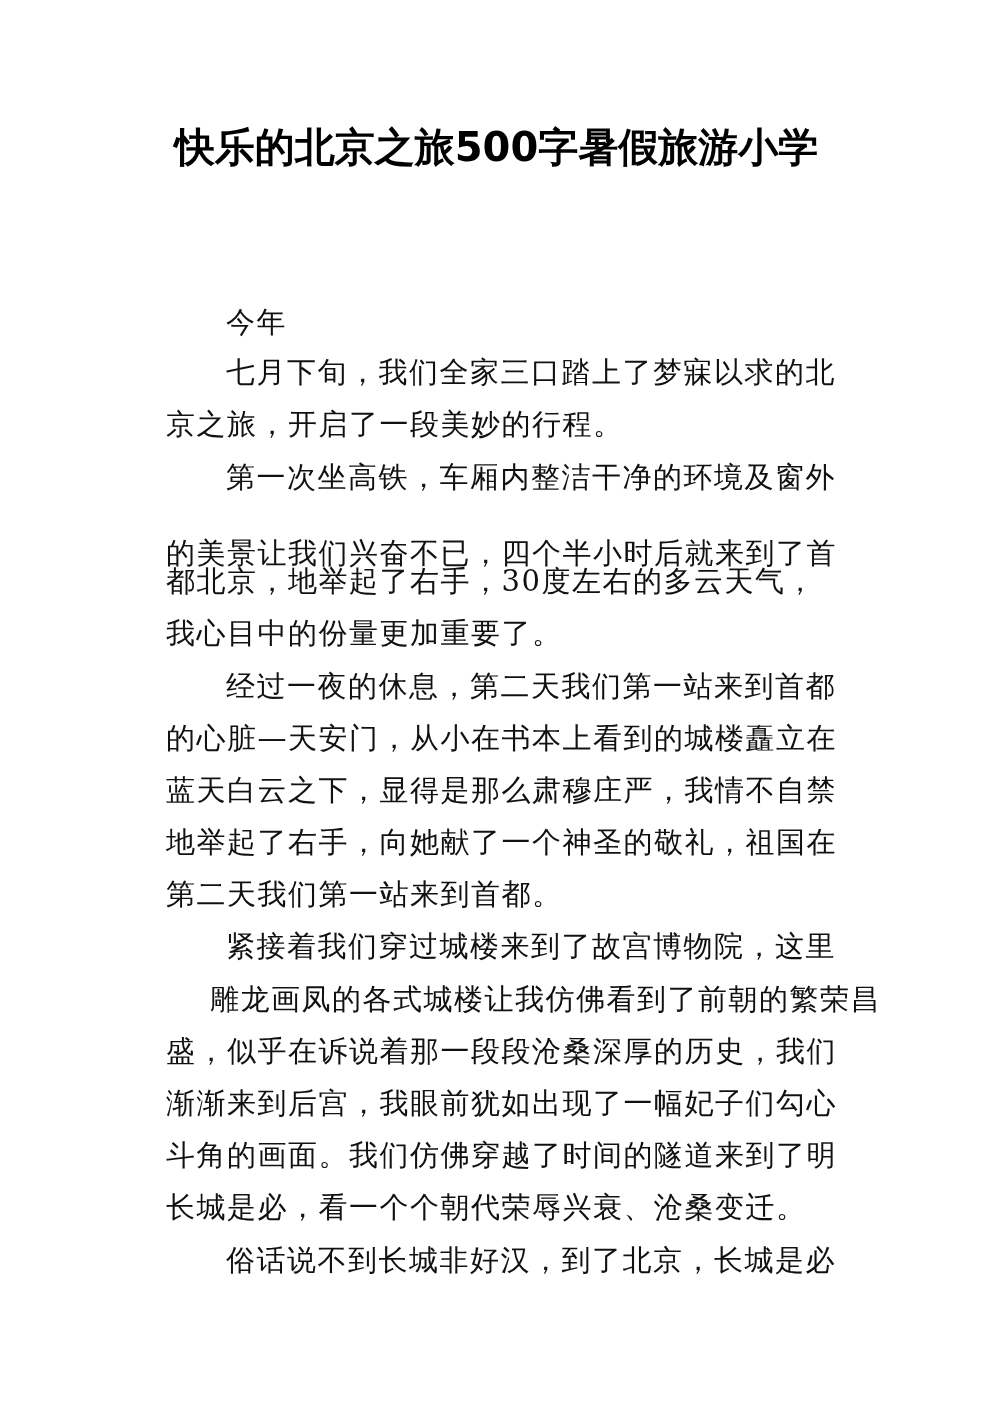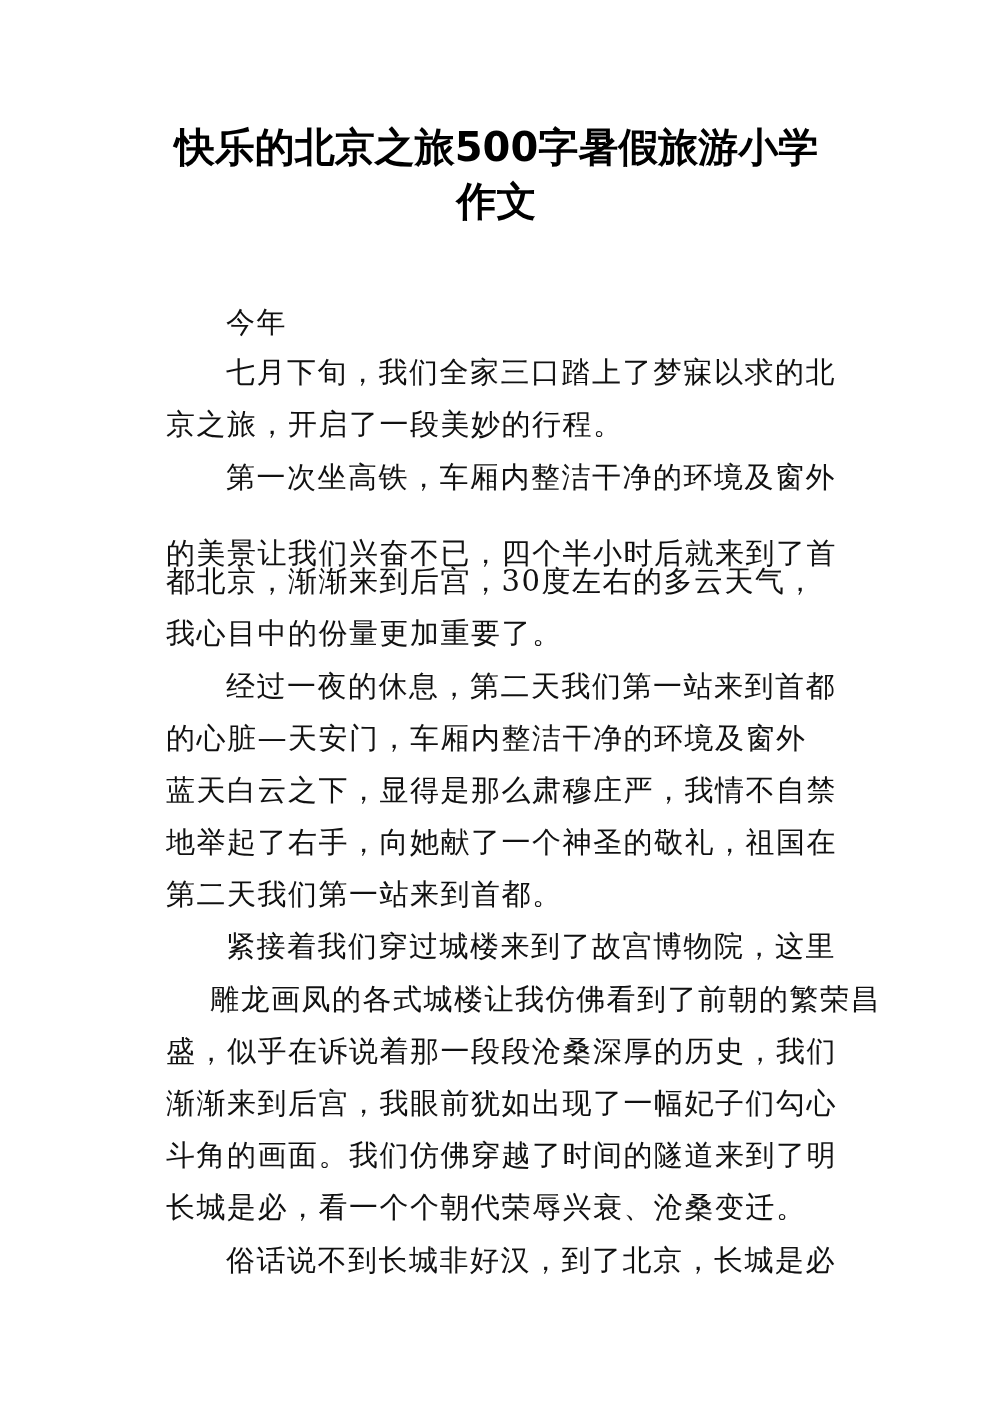--- a/index.html
+++ b/index.html
@@ -59,37 +59,36 @@
       left: 60px;
     }
   </style>
 </head>
 <body>
 
 <div class="page">
 
   <h1 class="title" style="margin:0;">
     <span class="title-line">快乐的北京之旅500字暑假旅游小学</span>
-    <span class="title-line">作文</span>
   </h1>
 
   <div class="body">
 
     <div class="line indent" style="top:302px;">今年</div>
 
     <div class="line indent" style="top:352px;">七月下旬，我们全家三口踏上了梦寐以求的北</div>
     <div class="line" style="top:404px;">京之旅，开启了一段美妙的行程。</div>
 
     <div class="line indent" style="top:457px;">第一次坐高铁，车厢内整洁干净的环境及窗外</div>
     <div class="line" style="top:533px;">的美景让我们兴奋不已，四个半小时后就来到了首</div>
-    <div class="line" style="top:561px;">都北京，渐渐来到后宫，30度左右的多云天气，</div>
+    <div class="line" style="top:561px;">都北京，地举起了右手，30度左右的多云天气，</div>
     <div class="line" style="top:613px;">我心目中的份量更加重要了。</div>
 
     <div class="line indent" style="top:666px;">经过一夜的休息，第二天我们第一站来到首都</div>
-    <div class="line" style="top:718px;">的心脏—天安门，车厢内整洁干净的环境及窗外</div>
+    <div class="line" style="top:718px;">的心脏—天安门，从小在书本上看到的城楼矗立在</div>
     <div class="line" style="top:770px;">蓝天白云之下，显得是那么肃穆庄严，我情不自禁</div>
     <div class="line" style="top:822px;">地举起了右手，向她献了一个神圣的敬礼，祖国在</div>
     <div class="line" style="top:874px;">第二天我们第一站来到首都。</div>
 
     <div class="line indent" style="top:926px;">紧接着我们穿过城楼来到了故宫博物院，这里</div>
     <div class="line" style="top:979px;margin-left:44px;">雕龙画凤的各式城楼让我仿佛看到了前朝的繁荣昌</div>
     <div class="line" style="top:1031px;">盛，似乎在诉说着那一段段沧桑深厚的历史，我们</div>
     <div class="line" style="top:1083px;">渐渐来到后宫，我眼前犹如出现了一幅妃子们勾心</div>
     <div class="line" style="top:1135px;font-family:Liberation Serif, serif;">斗角的画面。我们仿佛穿越了时间的隧道来到了明</div>
     <div class="line" style="top:1187px;">长城是必，看一个个朝代荣辱兴衰、沧桑变迁。</div>

